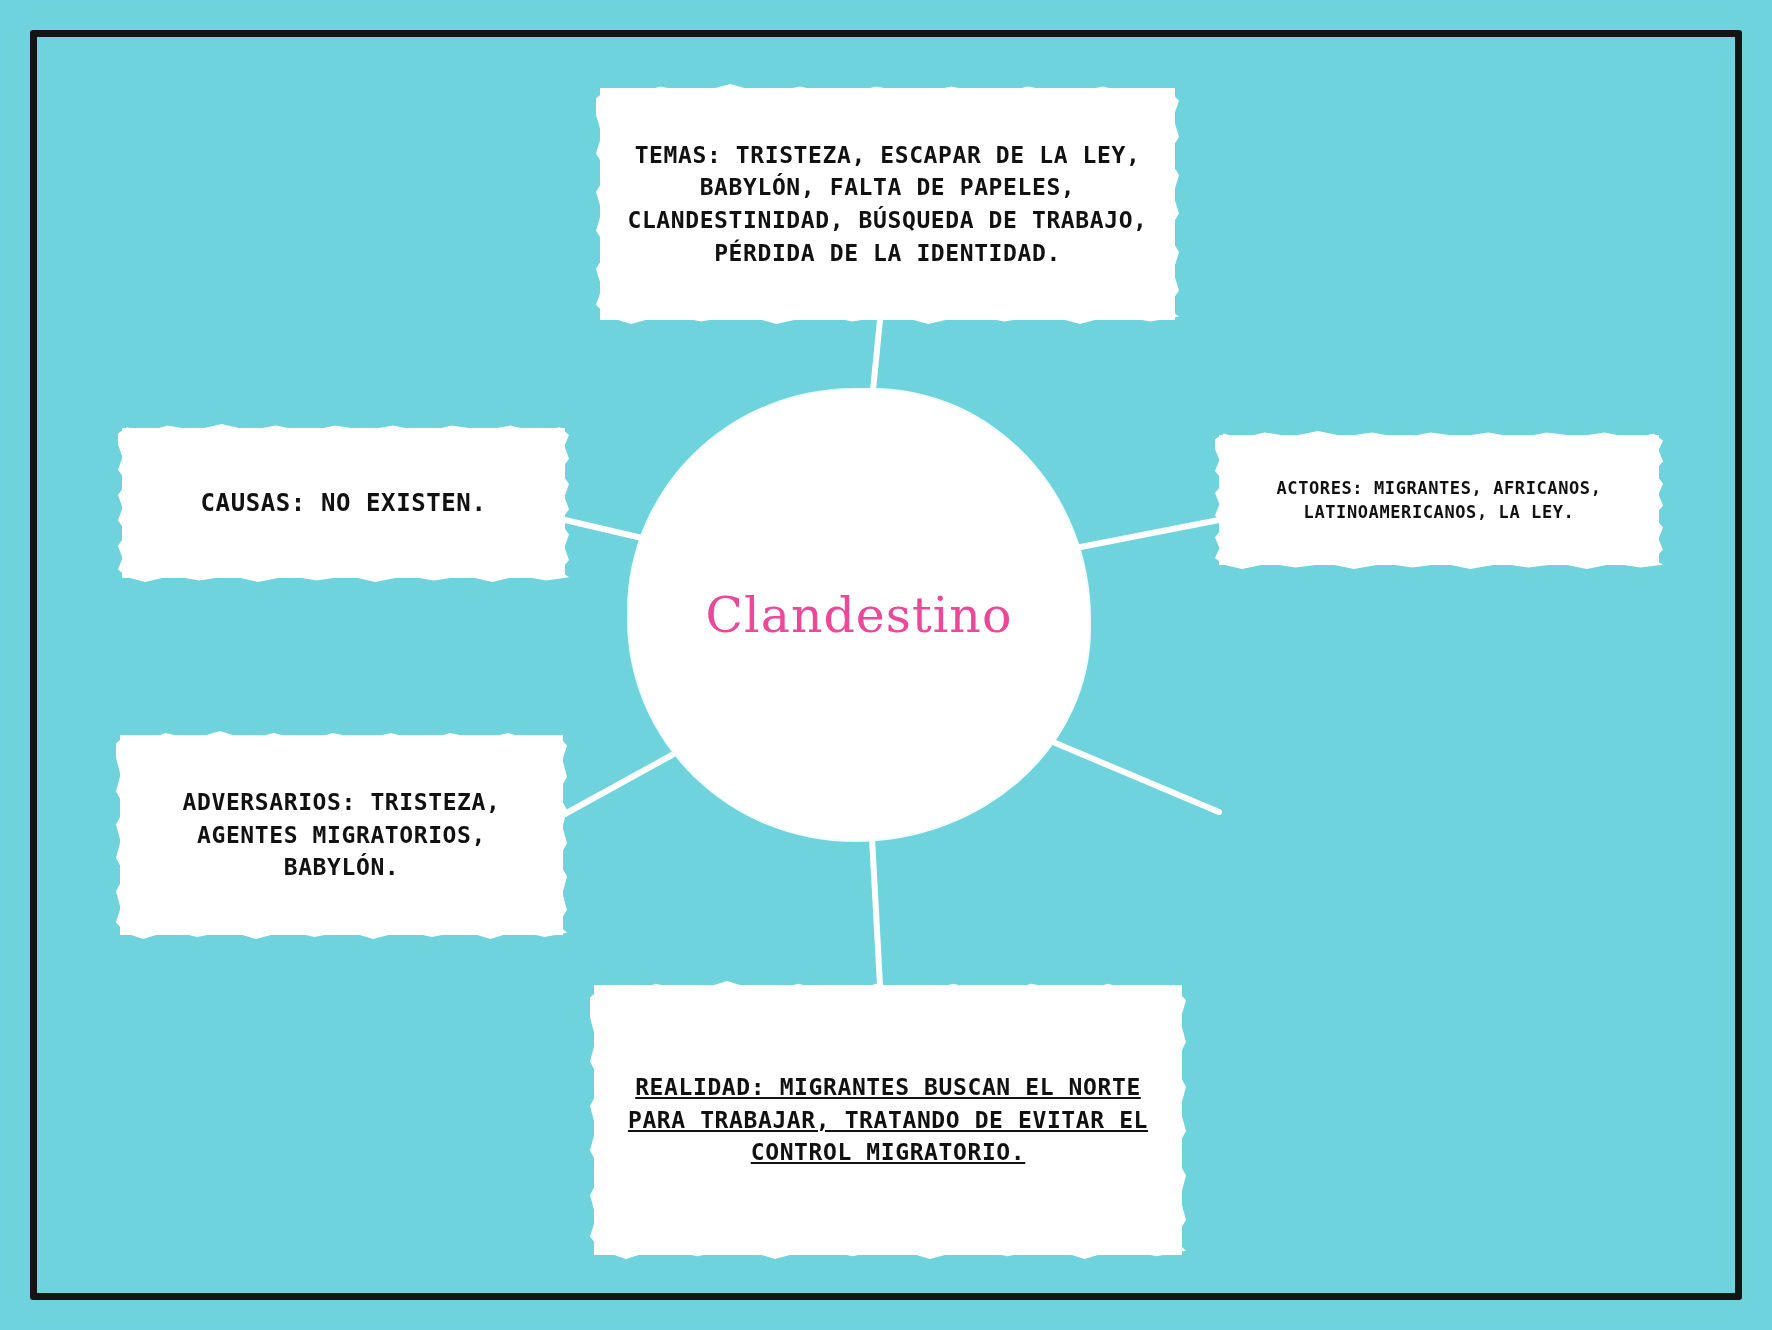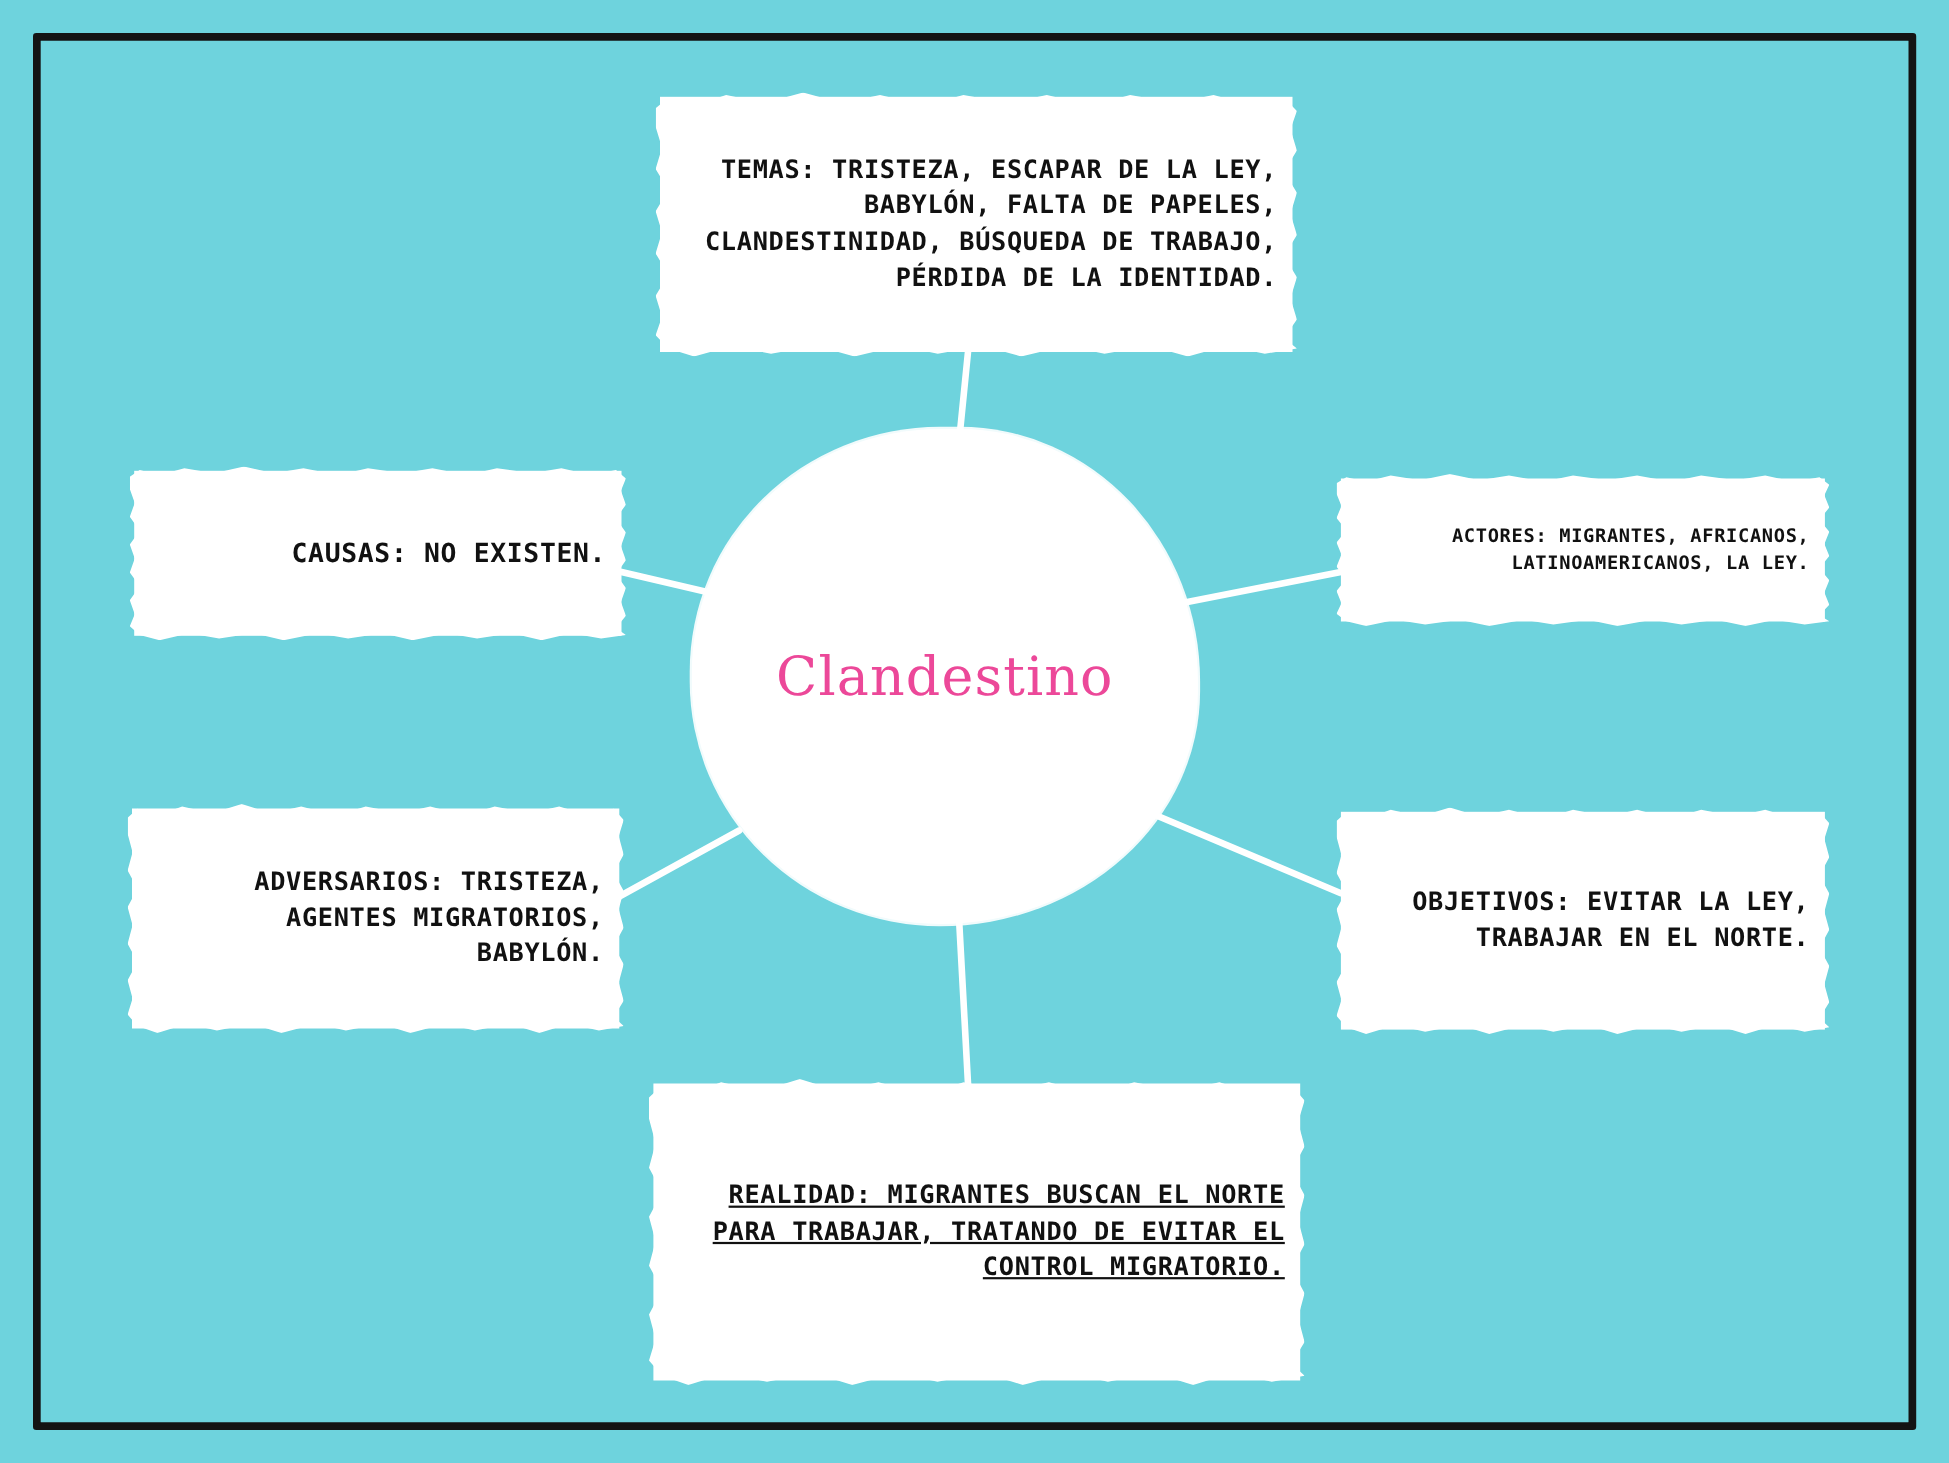--- a/index.html
+++ b/index.html
@@ -73,21 +73,21 @@
     color: #ec4899;
     text-align: center;
     white-space: nowrap;
   }
 
   
   .node {
     position: absolute;
     background: #ffffff;
     color: #111111;
-    text-align: right;
+    text-align: center;
     display: flex;
     align-items: center;
     justify-content: center;
     padding: 10px 14px;
     box-sizing: border-box;
     font-size: 21px;
     line-height: 1.42;
     letter-spacing: .6px;
     font-weight: 700;
     text-transform: uppercase;
@@ -152,23 +152,20 @@
   </div>
 
   <div class="node" id="node-temas">
     <div class="txt">TEMAS: TRISTEZA, ESCAPAR DE LA LEY, BABYLÓN, FALTA DE PAPELES, CLANDESTINIDAD, BÚSQUEDA DE TRABAJO, PÉRDIDA DE LA IDENTIDAD.</div>
   </div>
 
   <div class="node" id="node-actores">
     <div class="txt">ACTORES: MIGRANTES, AFRICANOS, LATINOAMERICANOS, LA LEY.</div>
   </div>
 
-  <div class="node" id="node-objetivos">
-    <div class="txt">OBJETIVOS: EVITAR LA LEY, TRABAJAR EN EL NORTE.</div>
-  </div>
 
   <div class="node" id="node-realidad">
     <div class="txt">REALIDAD: MIGRANTES BUSCAN EL NORTE PARA TRABAJAR, TRATANDO DE EVITAR EL CONTROL MIGRATORIO.</div>
   </div>
 
   <div class="node" id="node-adversarios">
     <div class="txt">ADVERSARIOS: TRISTEZA, AGENTES MIGRATORIOS, BABYLÓN.</div>
   </div>
 
   <div class="node" id="node-causas">

